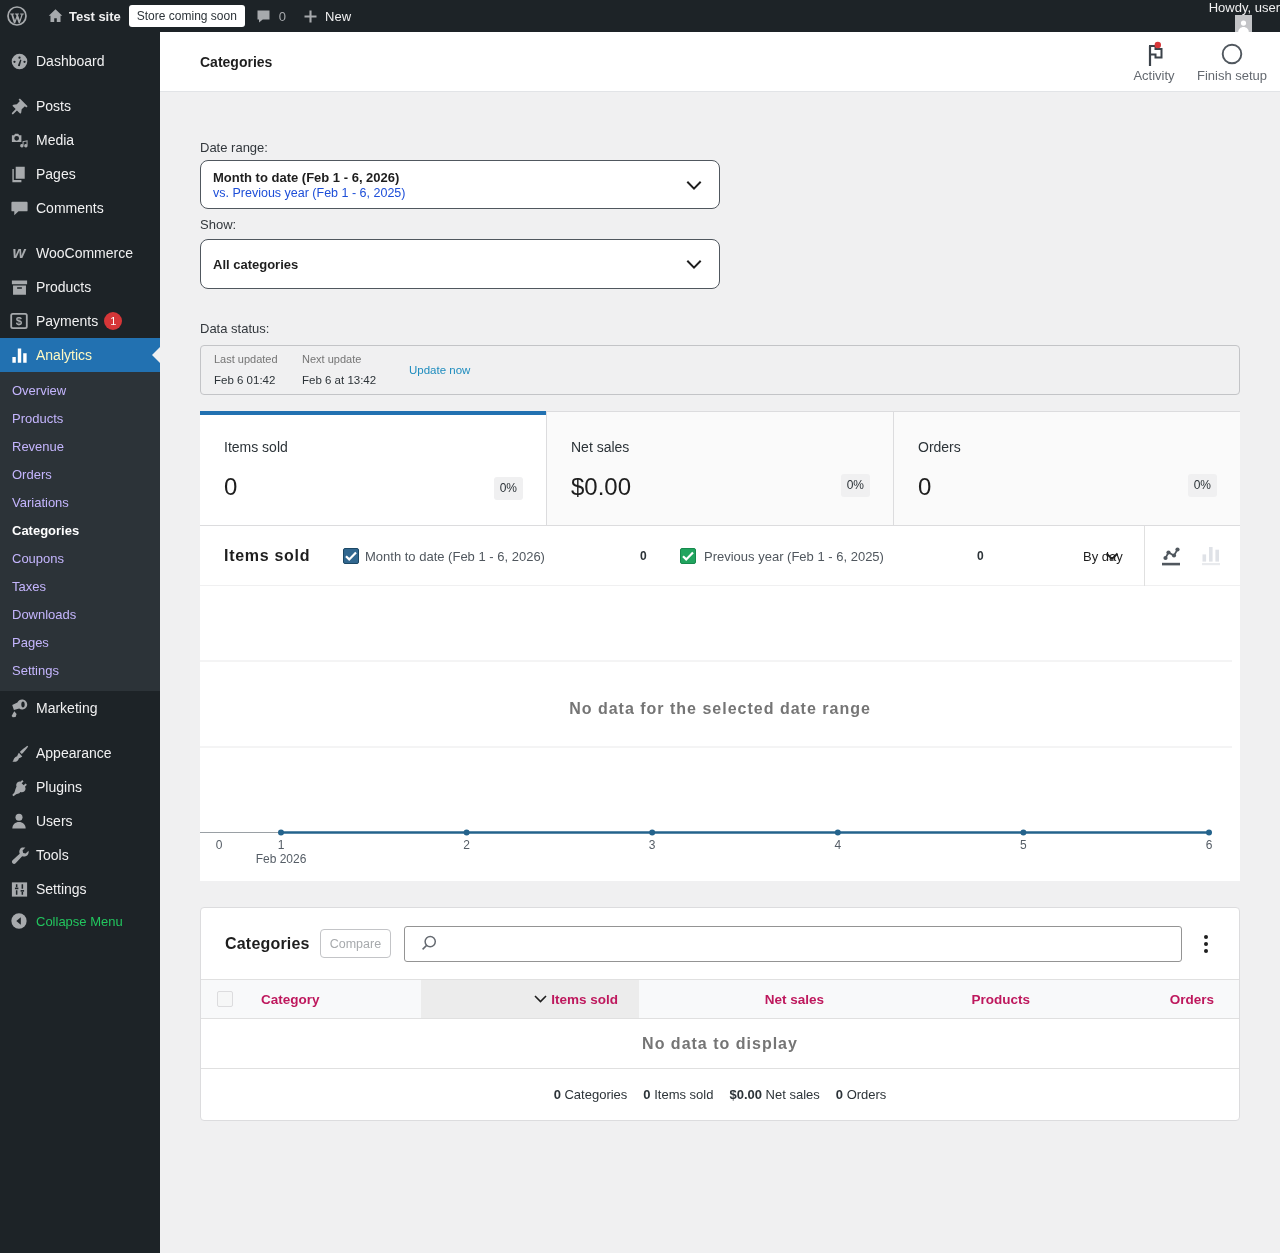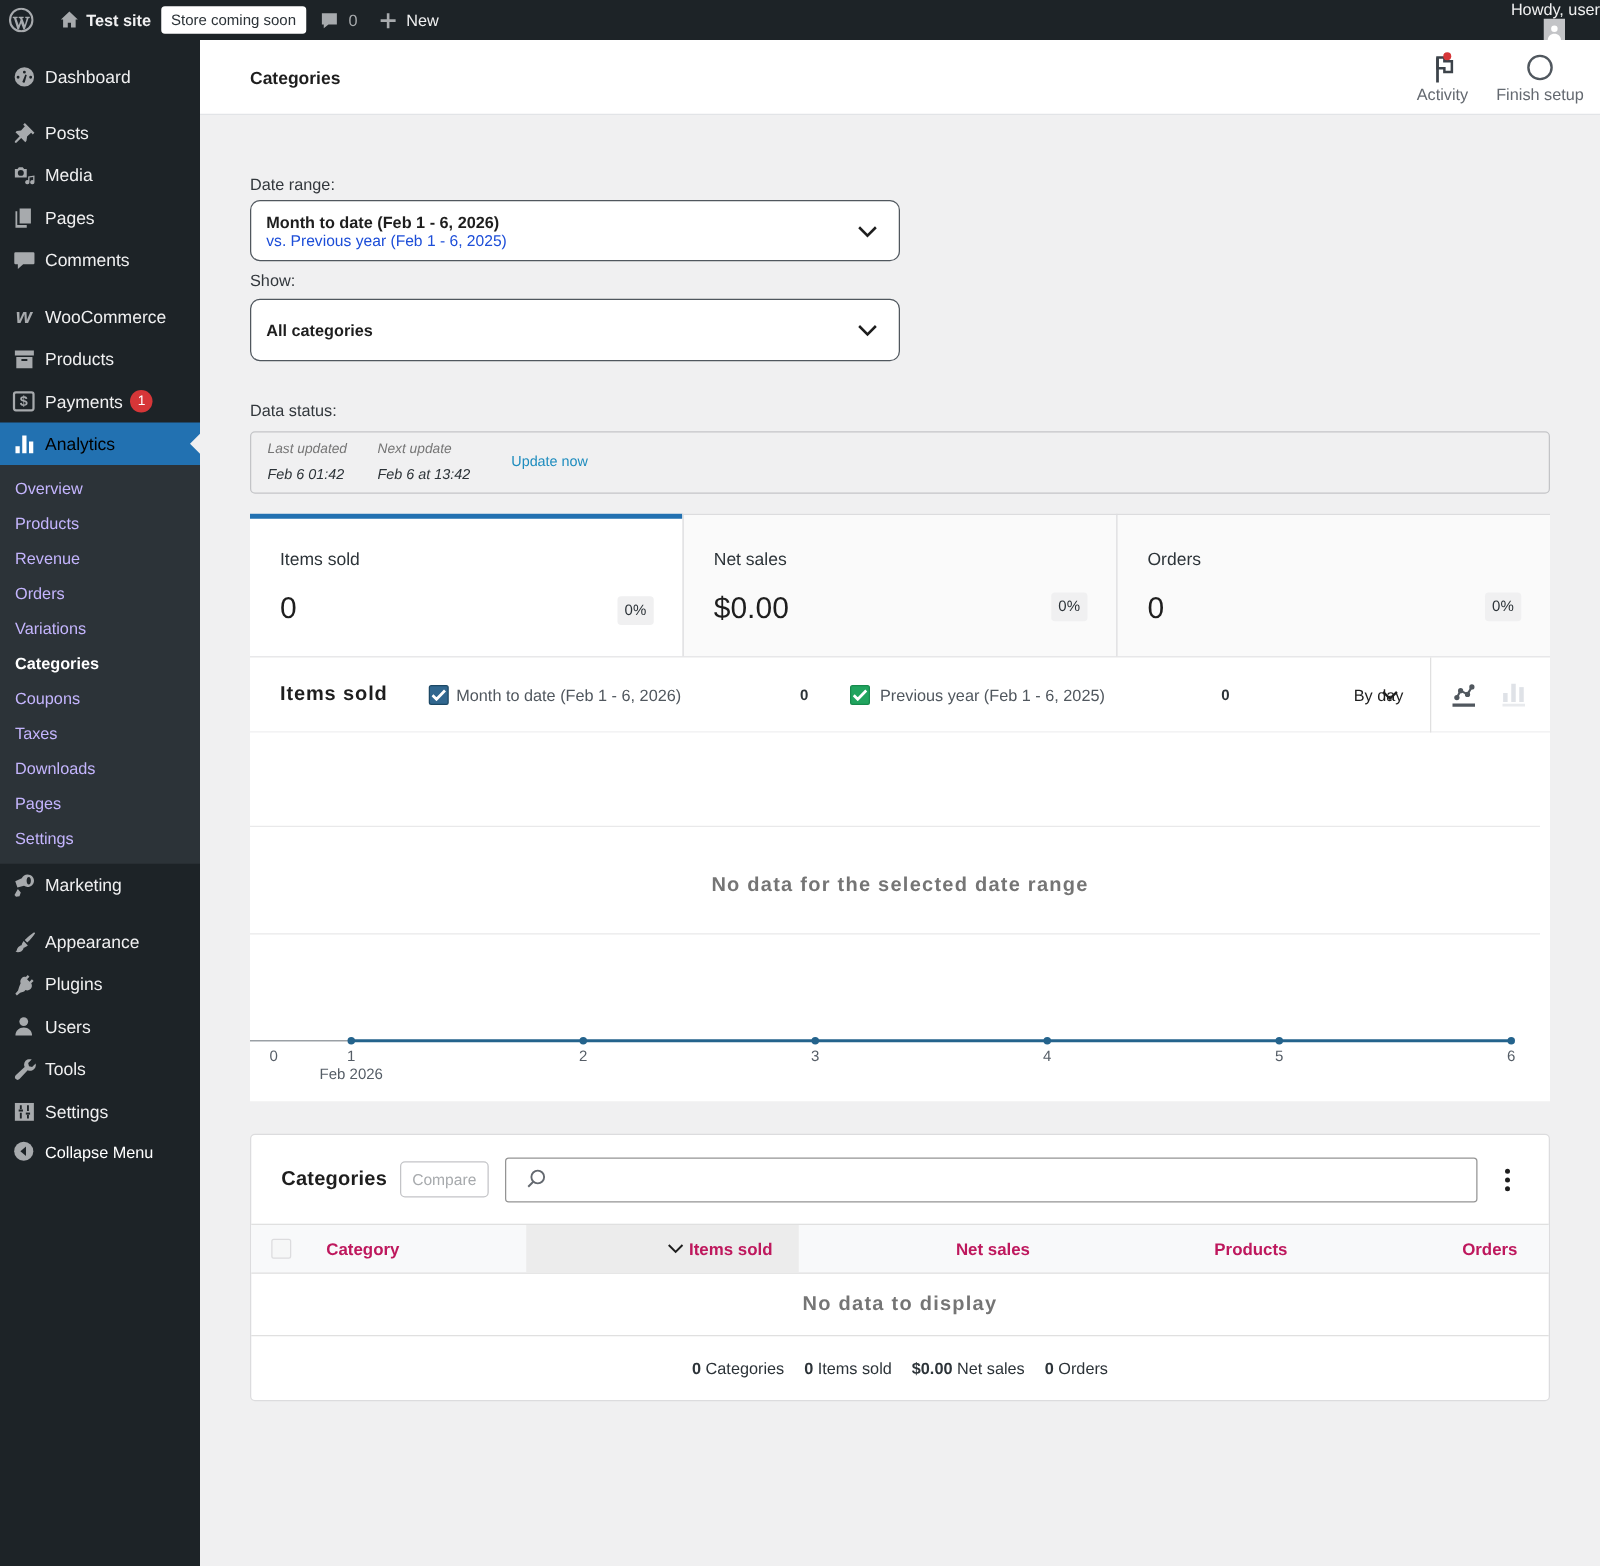--- a/index.html
+++ b/index.html
@@ -12,28 +12,28 @@
 #adminbar svg { display:block; }
 .ab-pill { background:#fff; color:#2c3338; border-radius:3px; height:22px; line-height:22px; padding:0 8px; margin-left:8px; font-size:12px; }
 .ab-right { margin-left:auto; display:flex; align-items:center;flex-direction:column; }
 .ab-avatar { width:17px; height:17px; background:#c3c4c7; margin-left:7px; margin-right:9px; display:flex; align-items:flex-end; justify-content:center; overflow:hidden; }
 
 
 #sidebar { position:absolute; top:32px; left:0; width:160px; height:1221px; background:#1d2327; z-index:10; }
 .menu-item { height:34px; display:flex; align-items:center; color:#f0f0f1; font-size:14px; position:relative; }
 .menu-item .mi-icon { width:20px; height:20px; margin-left:9px; margin-right:7px; display:flex; align-items:center; justify-content:center; color:#a7aaad; }
 .menu-sep { height:11px; }
-.menu-item.active { background:#2271b1; color:#000000; }
+.menu-item.active { background:#2271b1; color:#fef9c3; }
 .menu-item.active .mi-icon { color:#fff; }
 .menu-item.active:after { content:""; position:absolute; right:0; top:50%; margin-top:-8px; border:8px solid transparent; border-right-color:#f0f0f1; }
 #submenu { background:#2c3338; padding:5px 0 6px; }
 .sub-item { height:28px; line-height:28px; padding-left:12px; font-size:13px; color:#c4b5fd; }
 .sub-item.current { color:#fff; font-weight:bold; }
 .badge-red { background:#d63638; color:#fff; border-radius:50%; width:18px; height:18px; font-size:11px; display:flex; align-items:center; justify-content:center; margin-left:6px; }
-.collapse-item { color:#ffffff; font-size:13px; height:30px; }
+.collapse-item { color:#22c55e; font-size:13px; height:30px; }
 
 
 #main { position:absolute; left:160px; top:32px; width:1120px; }
 #page-header { background:#fff; height:60px; border-bottom:1px solid #e2e4e7; display:flex; align-items:center; padding:0 9px 0 40px; }
 #page-header .ph-title { font-size:14px; font-weight:bold; color:#1e1e1e; }
 .ph-actions { margin-left:auto; display:flex; }
 .ph-act { width:78px; display:flex; flex-direction:column; align-items:center; color:#646970; font-size:13px; }
 .ph-act .ph-ic { height:26px; display:flex; align-items:center; justify-content:center; margin-bottom:1px; }
 
 #content { padding:0 40px; }
@@ -42,21 +42,21 @@
 .selbox { width:520px; background:#fff; border:1px solid #50575e; border-radius:8px; position:relative; }
 .selbox .chev { position:absolute; right:17px; top:50%; margin-top:-5px; }
 
 #datebox { height:49px; margin-top:5px; padding:10px 12px 0; }
 #datebox .l1 { font-size:13px; font-weight:bold; color:#1e1e1e; line-height:14.5px; }
 #datebox .l2 { font-size:12.5px; color:#1d4ed8; line-height:14.5px; }
 #showbox { height:50px; margin-top:7px; padding:0 12px; display:flex; align-items:center; }
 #showbox .l1 { font-size:13px; font-weight:bold; color:#1e1e1e; }
 
 #statusbox { margin-top:9px; border:1px solid #c3c4c7; border-radius:4px; height:50px; display:flex; align-items:center; padding:0 13px; }
-#statusbox .col { width:88px;font-style:italic; }
+#statusbox .col { width:88px; }
 #statusbox .sl { font-size:11px; color:#757575; line-height:18px; margin-top:1px; }
 #statusbox .sv { font-size:11.5px; color:#2c3338; line-height:21px; margin-top:2px; }
 #statusbox a { color:#1e8cbe; text-decoration:none; font-size:11.5px; margin-left:19px; }
 
 
 #cards { display:flex; margin-top:16px; border-bottom:1px solid #dcdcde; }
 .card { flex:1 1 0; height:114px; padding:28px 24px 0; position:relative; background:#fafafa; border-top:1px solid #dcdcde; }
 .card.sel { background:#fff; border-top:4px solid #2271b1; padding-top:25px; }
 .card + .card { border-left:1px solid #dcdcde; }
 .card .ct { font-size:14px; color:#2c3338; line-height:15px; }

